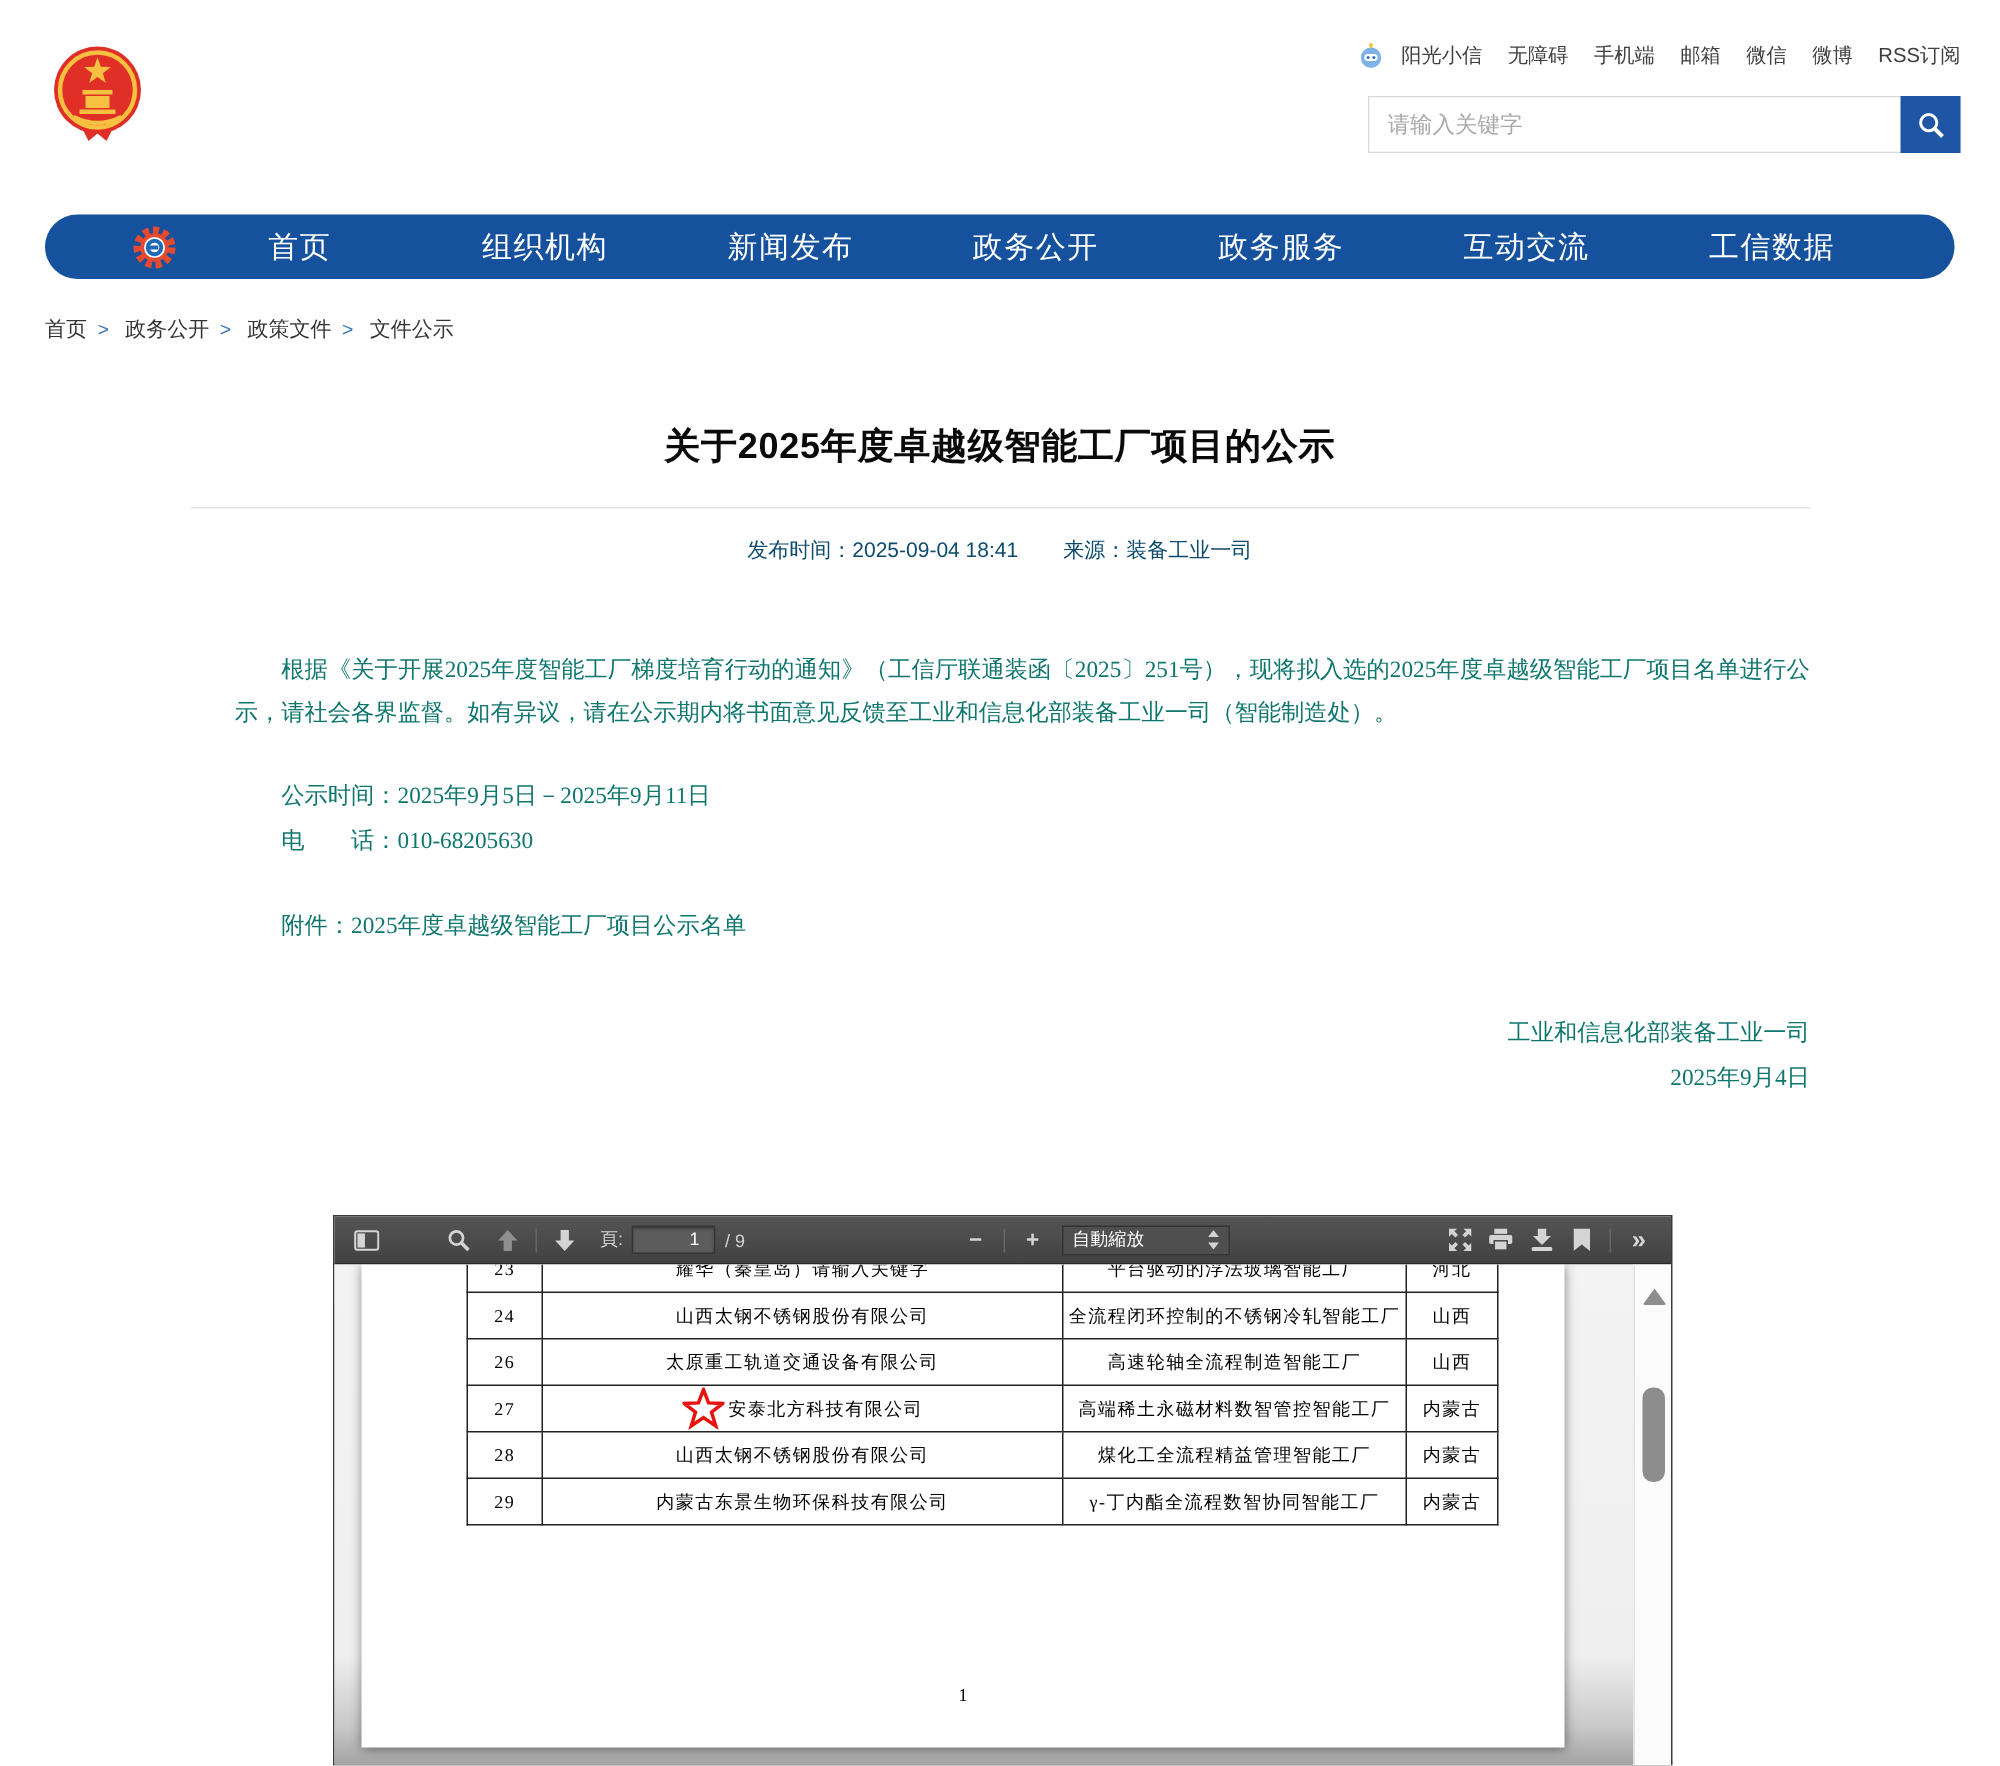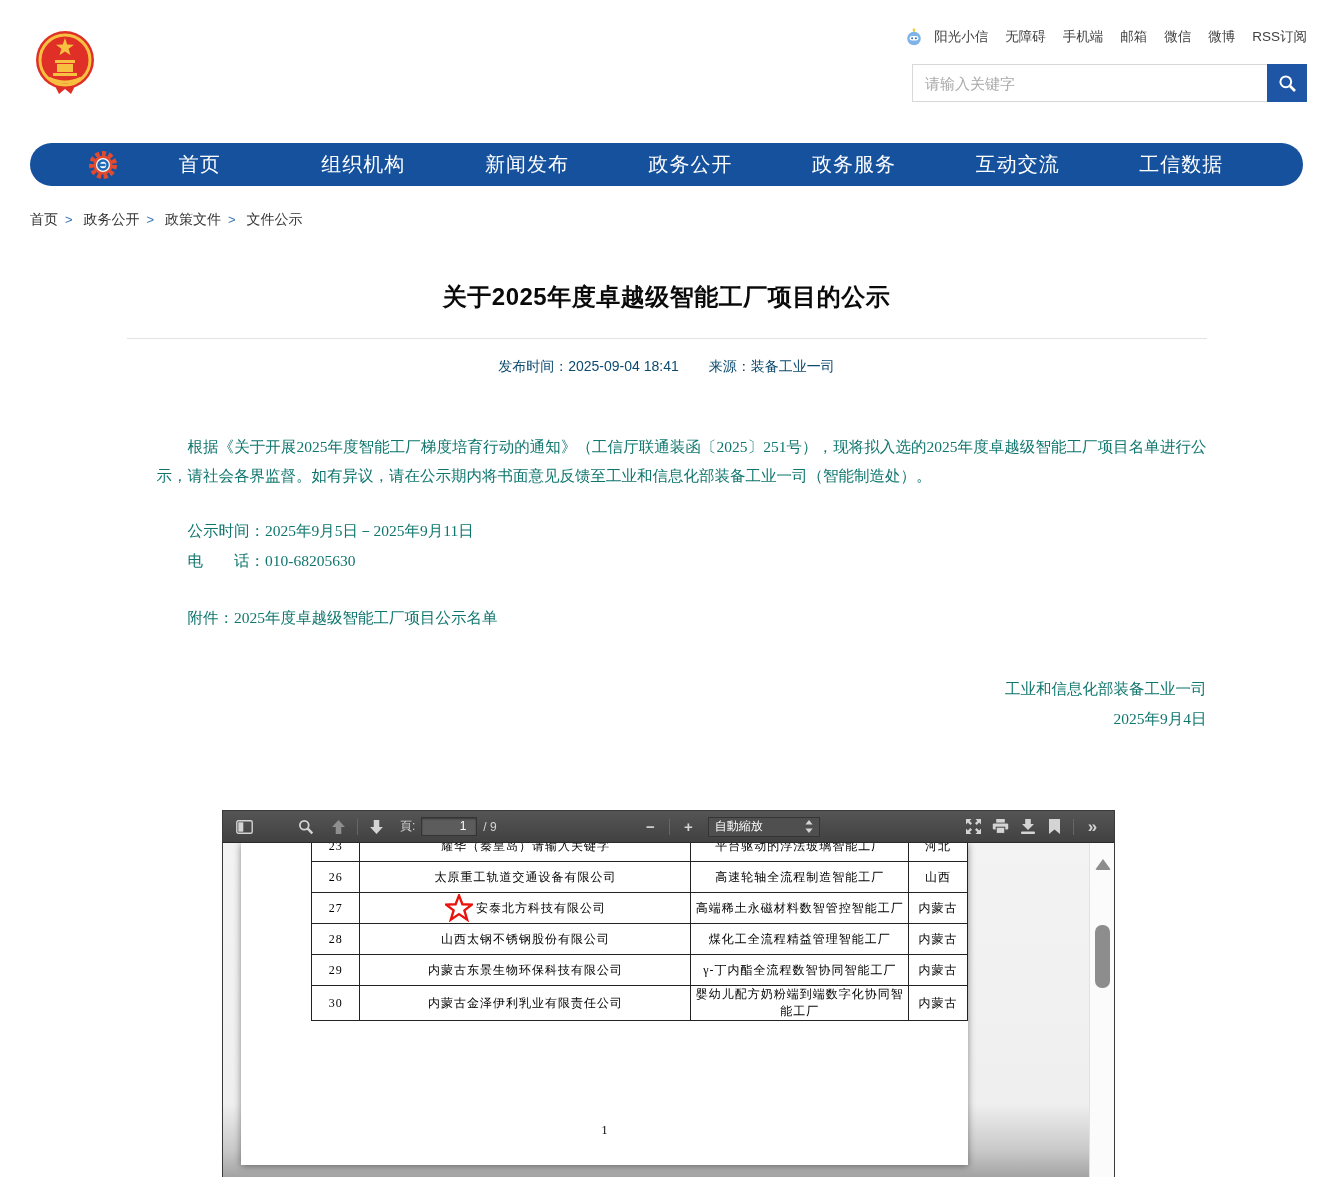--- a/index.html
+++ b/index.html
@@ -65,21 +65,21 @@
     padding-right:10px; line-height:17px; cursor:text; }
   .page-total { font-size:12px; margin-left:6px; white-space:nowrap; }
   .glyph-btn { font-size:15px; color:#d4d4d4; font-weight:bold; }
   .zoom-select { height:20px; min-width:112px; background:#4f4f4f; border:1px solid #343434;
     color:#fff; font-size:12px; padding:0 6px; display:flex; align-items:center;
     justify-content:space-between; margin-left:6px; cursor:pointer; gap:10px; }
   .more-btn { font-size:17px; }
   
   .pdf-body { position:relative; height:334px;
     background:linear-gradient(180deg,#f3f3f3 0%,#efefef 78%,#c9c9c9 92%,#a3a3a3 100%); overflow:hidden; }
-  .pdf-page { position:absolute; left:18px; top:0; width:727px; height:322px; background:#fff;
+  .pdf-page { position:absolute; left:18px; top:0; width:802px; height:322px; background:#fff;
     box-shadow:0 1px 7px rgba(0,0,0,.45); overflow:hidden; }
   .pdf-table-wrap { position:absolute; left:70px; top:-13px; }
   table.doc-table { border-collapse:collapse; font-family:"Liberation Serif", serif; font-size:12px; color:#000; }
   table.doc-table td { border:1px solid #222; height:31px; text-align:center; vertical-align:middle;
     padding:0 3px; letter-spacing:1px; }
   td.col-no { width:50px; letter-spacing:0; }
   td.col-company { width:347px; }
   td.col-project { width:229px; }
   td.col-province { width:61px; }
   .cell-flex { display:flex; align-items:center; justify-content:center; }
@@ -290,20 +290,31 @@
                 <td class="col-company">
                   <span class="cell-flex">
 
                     <span>耀华（秦皇岛）请输入关键字</span>
                   </span>
                 </td>
                 <td class="col-project">平台驱动的浮法玻璃智能工厂</td>
                 <td class="col-province">河北</td>
               </tr>
 
+              <tr>
+                <td class="col-no">24</td>
+                <td class="col-company">
+                  <span class="cell-flex">
+
+                    <span>山西太钢不锈钢股份有限公司</span>
+                  </span>
+                </td>
+                <td class="col-project">全流程闭环控制的不锈钢冷轧智能工厂</td>
+                <td class="col-province">山西</td>
+              </tr>
 
 
               <tr>
                 <td class="col-no">26</td>
                 <td class="col-company">
                   <span class="cell-flex">
 
                     <span>太原重工轨道交通设备有限公司</span>
                   </span>
                 </td>
@@ -344,31 +355,20 @@
                 <td class="col-company">
                   <span class="cell-flex">
 
                     <span>内蒙古东景生物环保科技有限公司</span>
                   </span>
                 </td>
                 <td class="col-project">γ-丁内酯全流程数智协同智能工厂</td>
                 <td class="col-province">内蒙古</td>
               </tr>
 
-              <tr>
-                <td class="col-no">30</td>
-                <td class="col-company">
-                  <span class="cell-flex">
-
-                    <span>内蒙古金泽伊利乳业有限责任公司</span>
-                  </span>
-                </td>
-                <td class="col-project">婴幼儿配方奶粉端到端数字化协同智能工厂</td>
-                <td class="col-province">内蒙古</td>
-              </tr>
             </tbody>
         </table>
       </div>
       <div class="pdf-page-footer">1</div>
     </div>
     <div class="pdf-scrollbar">
       <div class="scroll-up"></div>
       <div class="scroll-thumb"></div>
     </div>
   </div>

